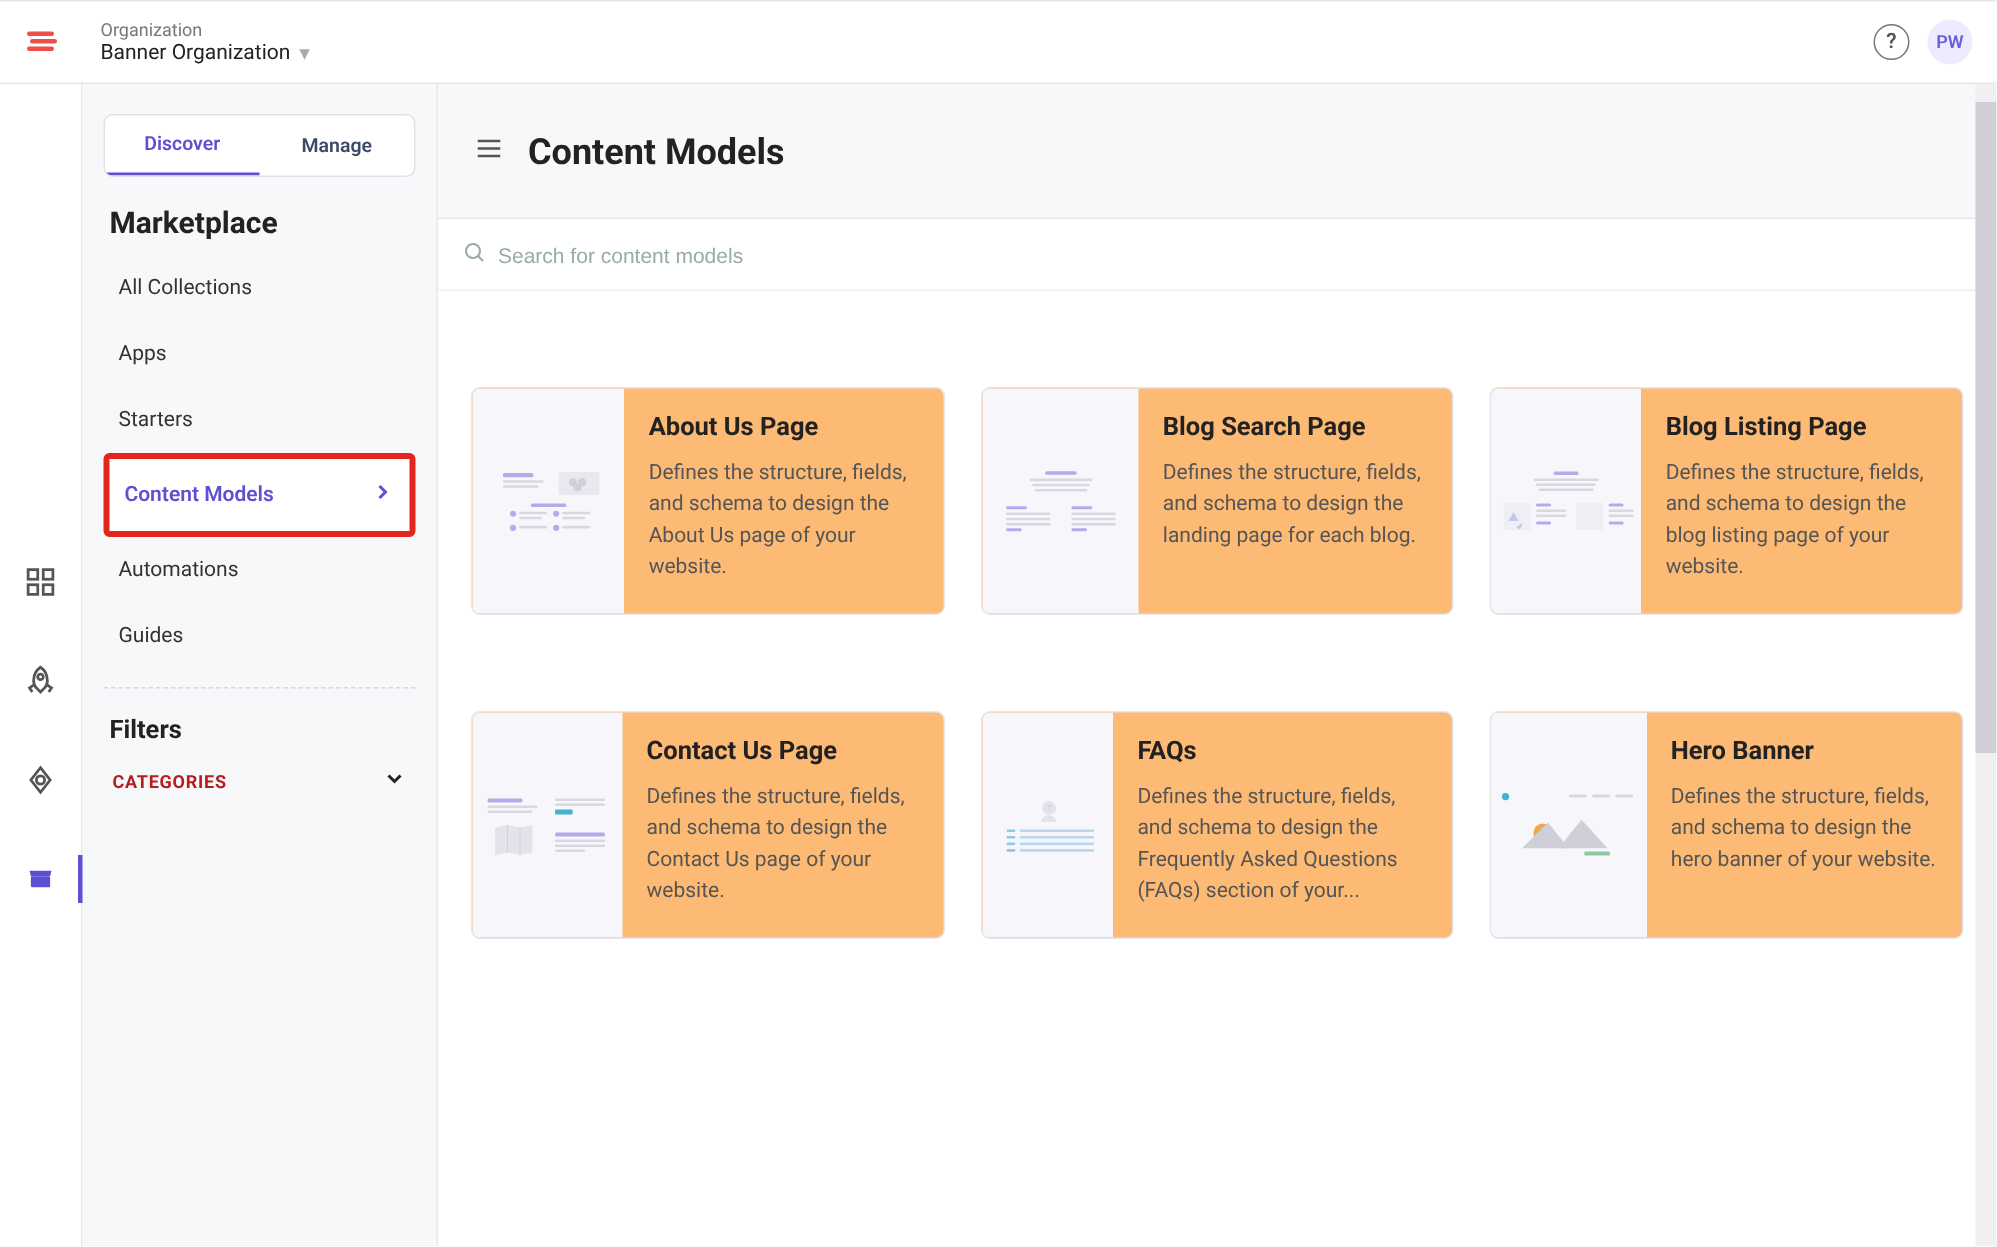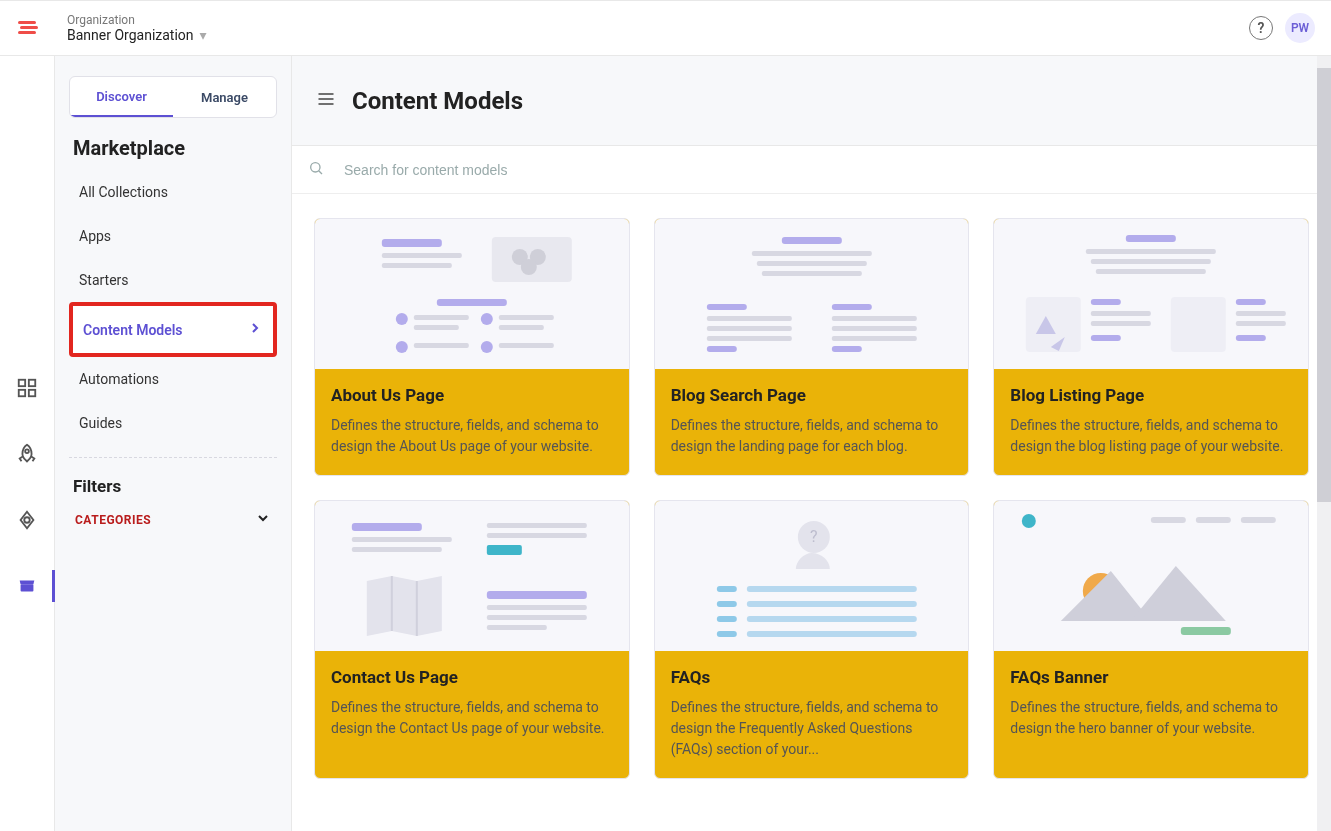--- a/index.html
+++ b/index.html
@@ -106,36 +106,36 @@
     position:relative;
   }
   .main-header{
     height:90px; display:flex; align-items:center; padding:0 24px; gap:16px;
     border-bottom:1px solid #e8e8e8;
   }
   .burger{ color:#555; cursor:pointer;}
   .page-title{ font-size:24px; font-weight:700; }
   .search-row{
     background:#fff; border-bottom:1px solid #eee; height:48px;
-    display:flex; align-items:center; padding:0 16px; gap:20px; color:#888;
+    display:flex; align-items:center; padding:0 16px; gap:8px; color:#888;
   }
   .search-row input{
     flex:1; border:none; outline:none; font-size:14px; color:#333; background:transparent;
   }
   .search-row input::placeholder{ color:#9aa; }
 
   .grid-wrap{
     flex:1; overflow-y:auto; background:#fff; padding:24px 22px;
     display:grid; grid-template-columns: repeat(3, 1fr); gap:24px;
     align-content:start;
   }
 
   .card{
-    border:1px solid #e5e5ee; border-radius:6px; background:#eab308;
-    display:flex; flex-direction:column; overflow:hidden;
+    border:1px solid #e5e5ee; border-radius:6px; background:#fdba74;
+    display:flex; flex-direction:row; overflow:hidden;margin-top:40px;
   }
   .card-thumb{
     height:150px; background:#f7f7fb;
     display:flex; align-items:center; justify-content:center;
   }
   .card-thumb svg{ width:100%; height:100%; }
   .card-body{ padding:16px 16px 18px 16px; }
   .card-title{ font-size:17px; font-weight:700; margin-bottom:10px;}
   .card-desc{ font-size:14px; color:#555; line-height:1.5;}
 
@@ -414,21 +414,21 @@
             <rect x="150" y="16" width="35" height="6" rx="3" fill="#d8d8e2"></rect>
             <rect x="195" y="16" width="35" height="6" rx="3" fill="#d8d8e2"></rect>
             <rect x="240" y="16" width="35" height="6" rx="3" fill="#d8d8e2"></rect>
             <circle cx="100" cy="90" r="18" fill="#f0a94a"></circle>
             <path d="M60 120 L110 70 L150 120 Z" fill="#cfcfda"></path>
             <path d="M130 120 L175 65 L225 120 Z" fill="#cfcfda"></path>
             <rect x="180" y="126" width="50" height="8" rx="3" fill="#8bc9a2"></rect>
           </svg>
         </div>
         <div class="card-body">
-          <div class="card-title">FAQs Banner</div>
+          <div class="card-title">Hero Banner</div>
           <div class="card-desc">Defines the structure, fields, and schema to design the hero banner of your website.</div>
         </div>
       </div>
 
     </div>
 
     <div class="fake-scroll">
       <div class="thumb"></div>
     </div>
   </div>

